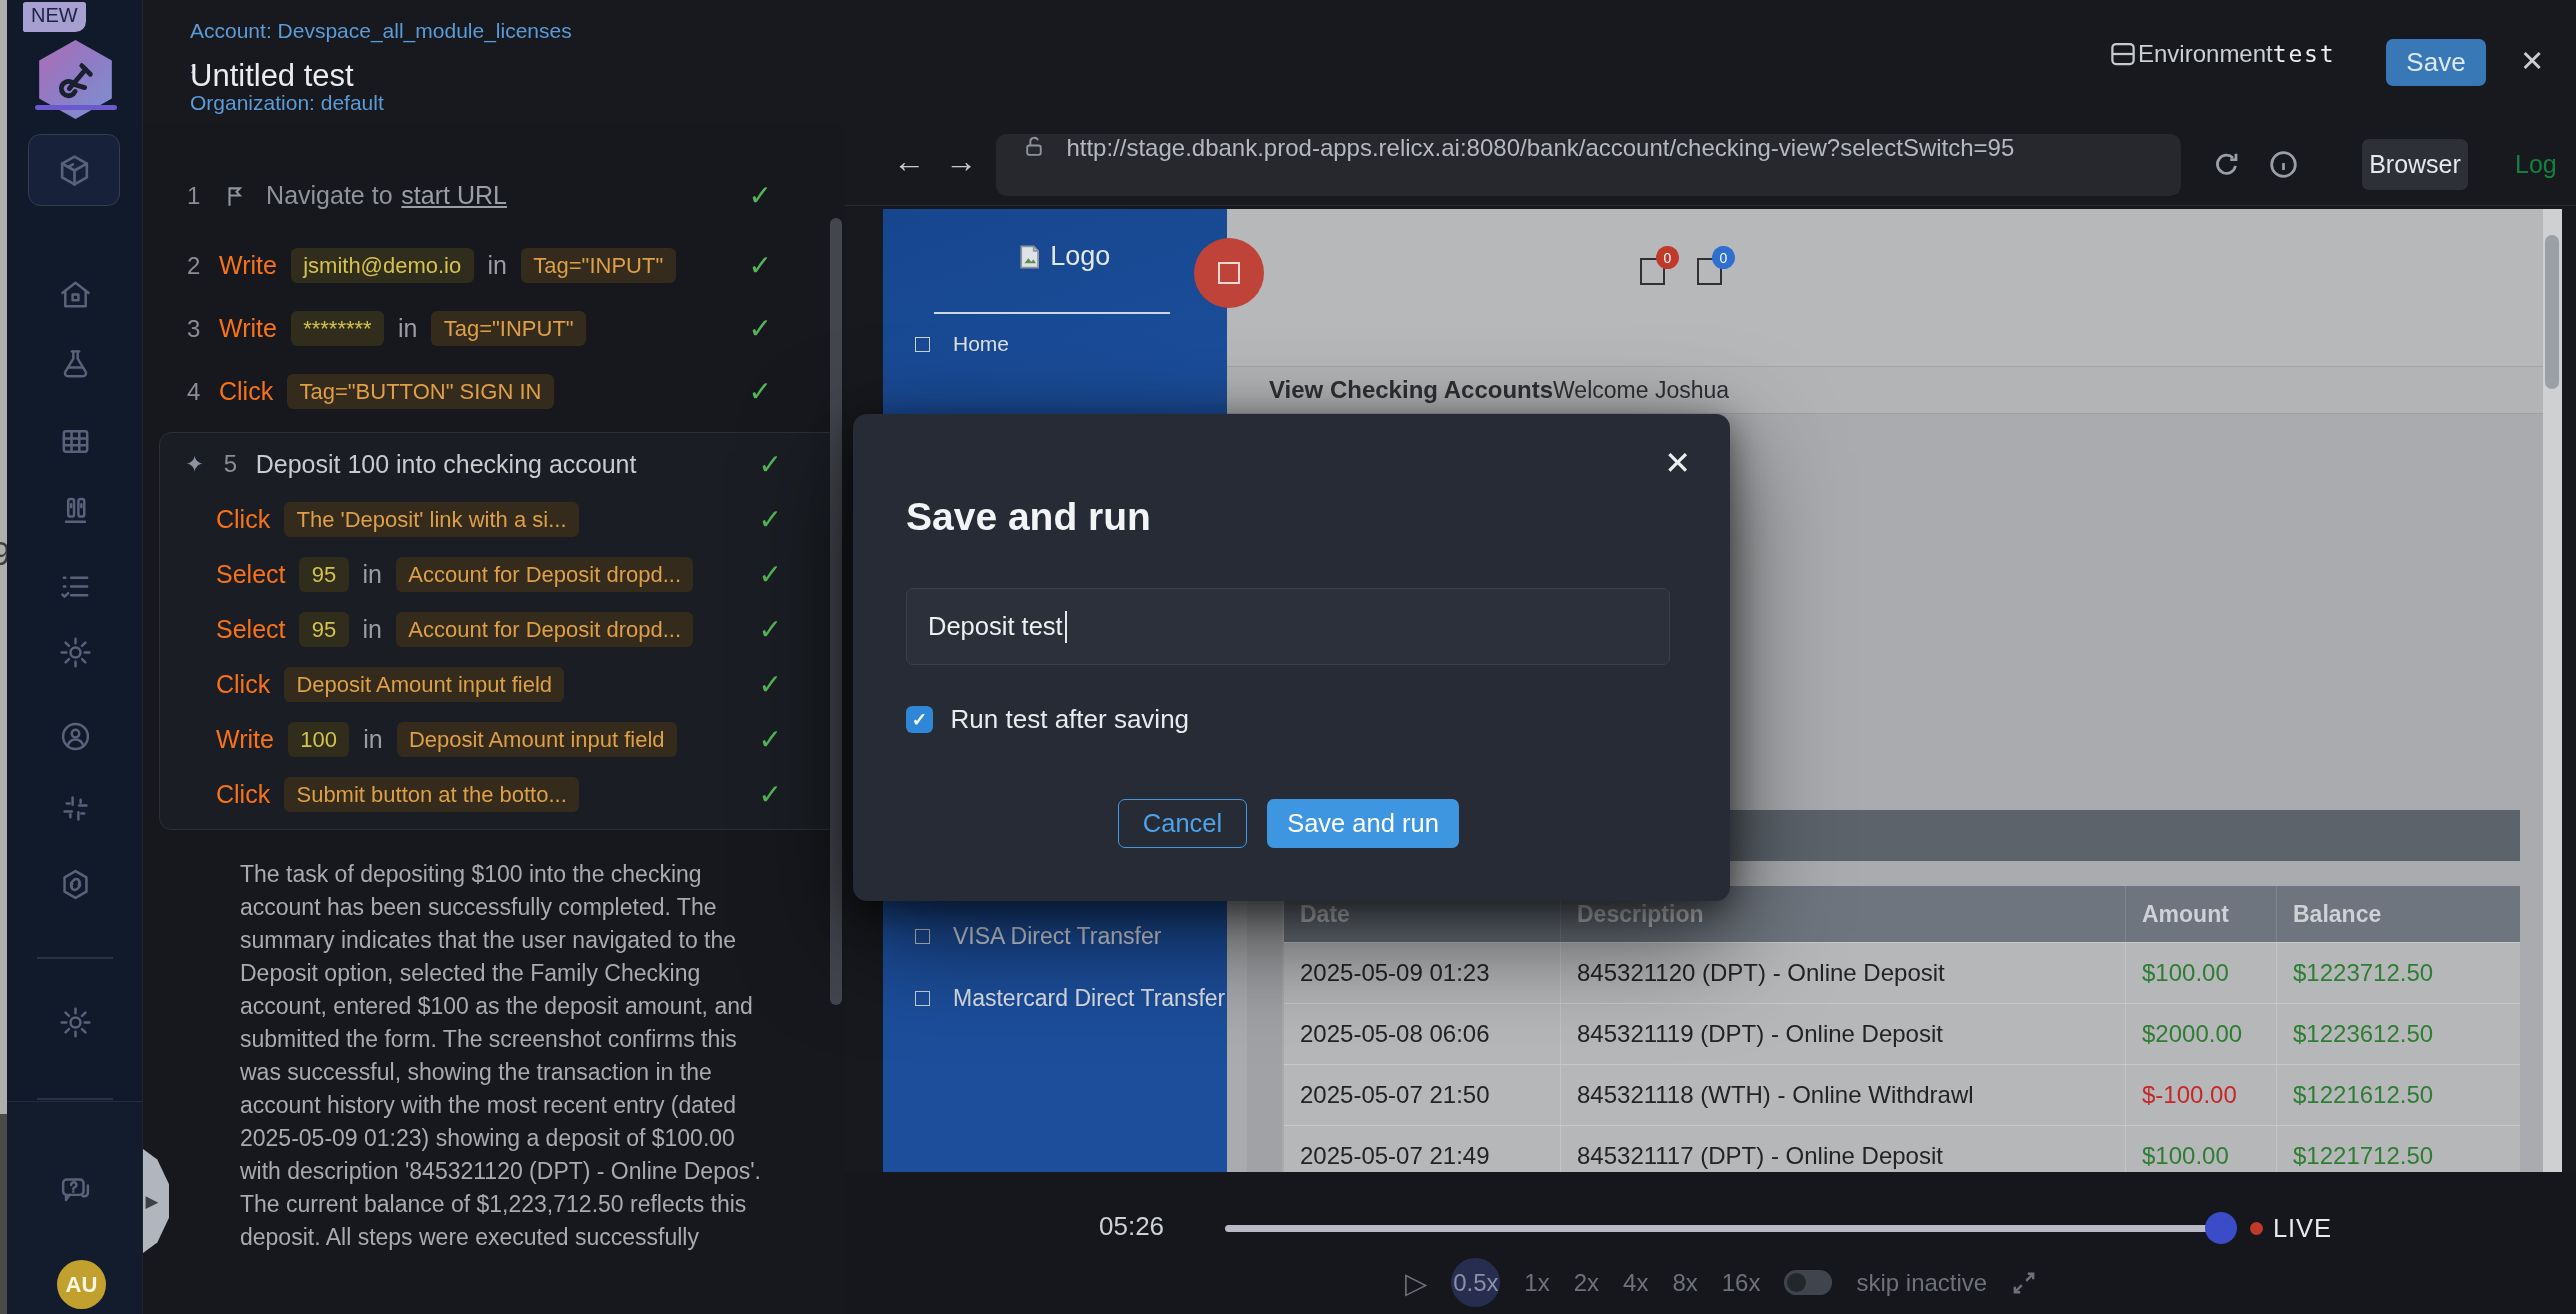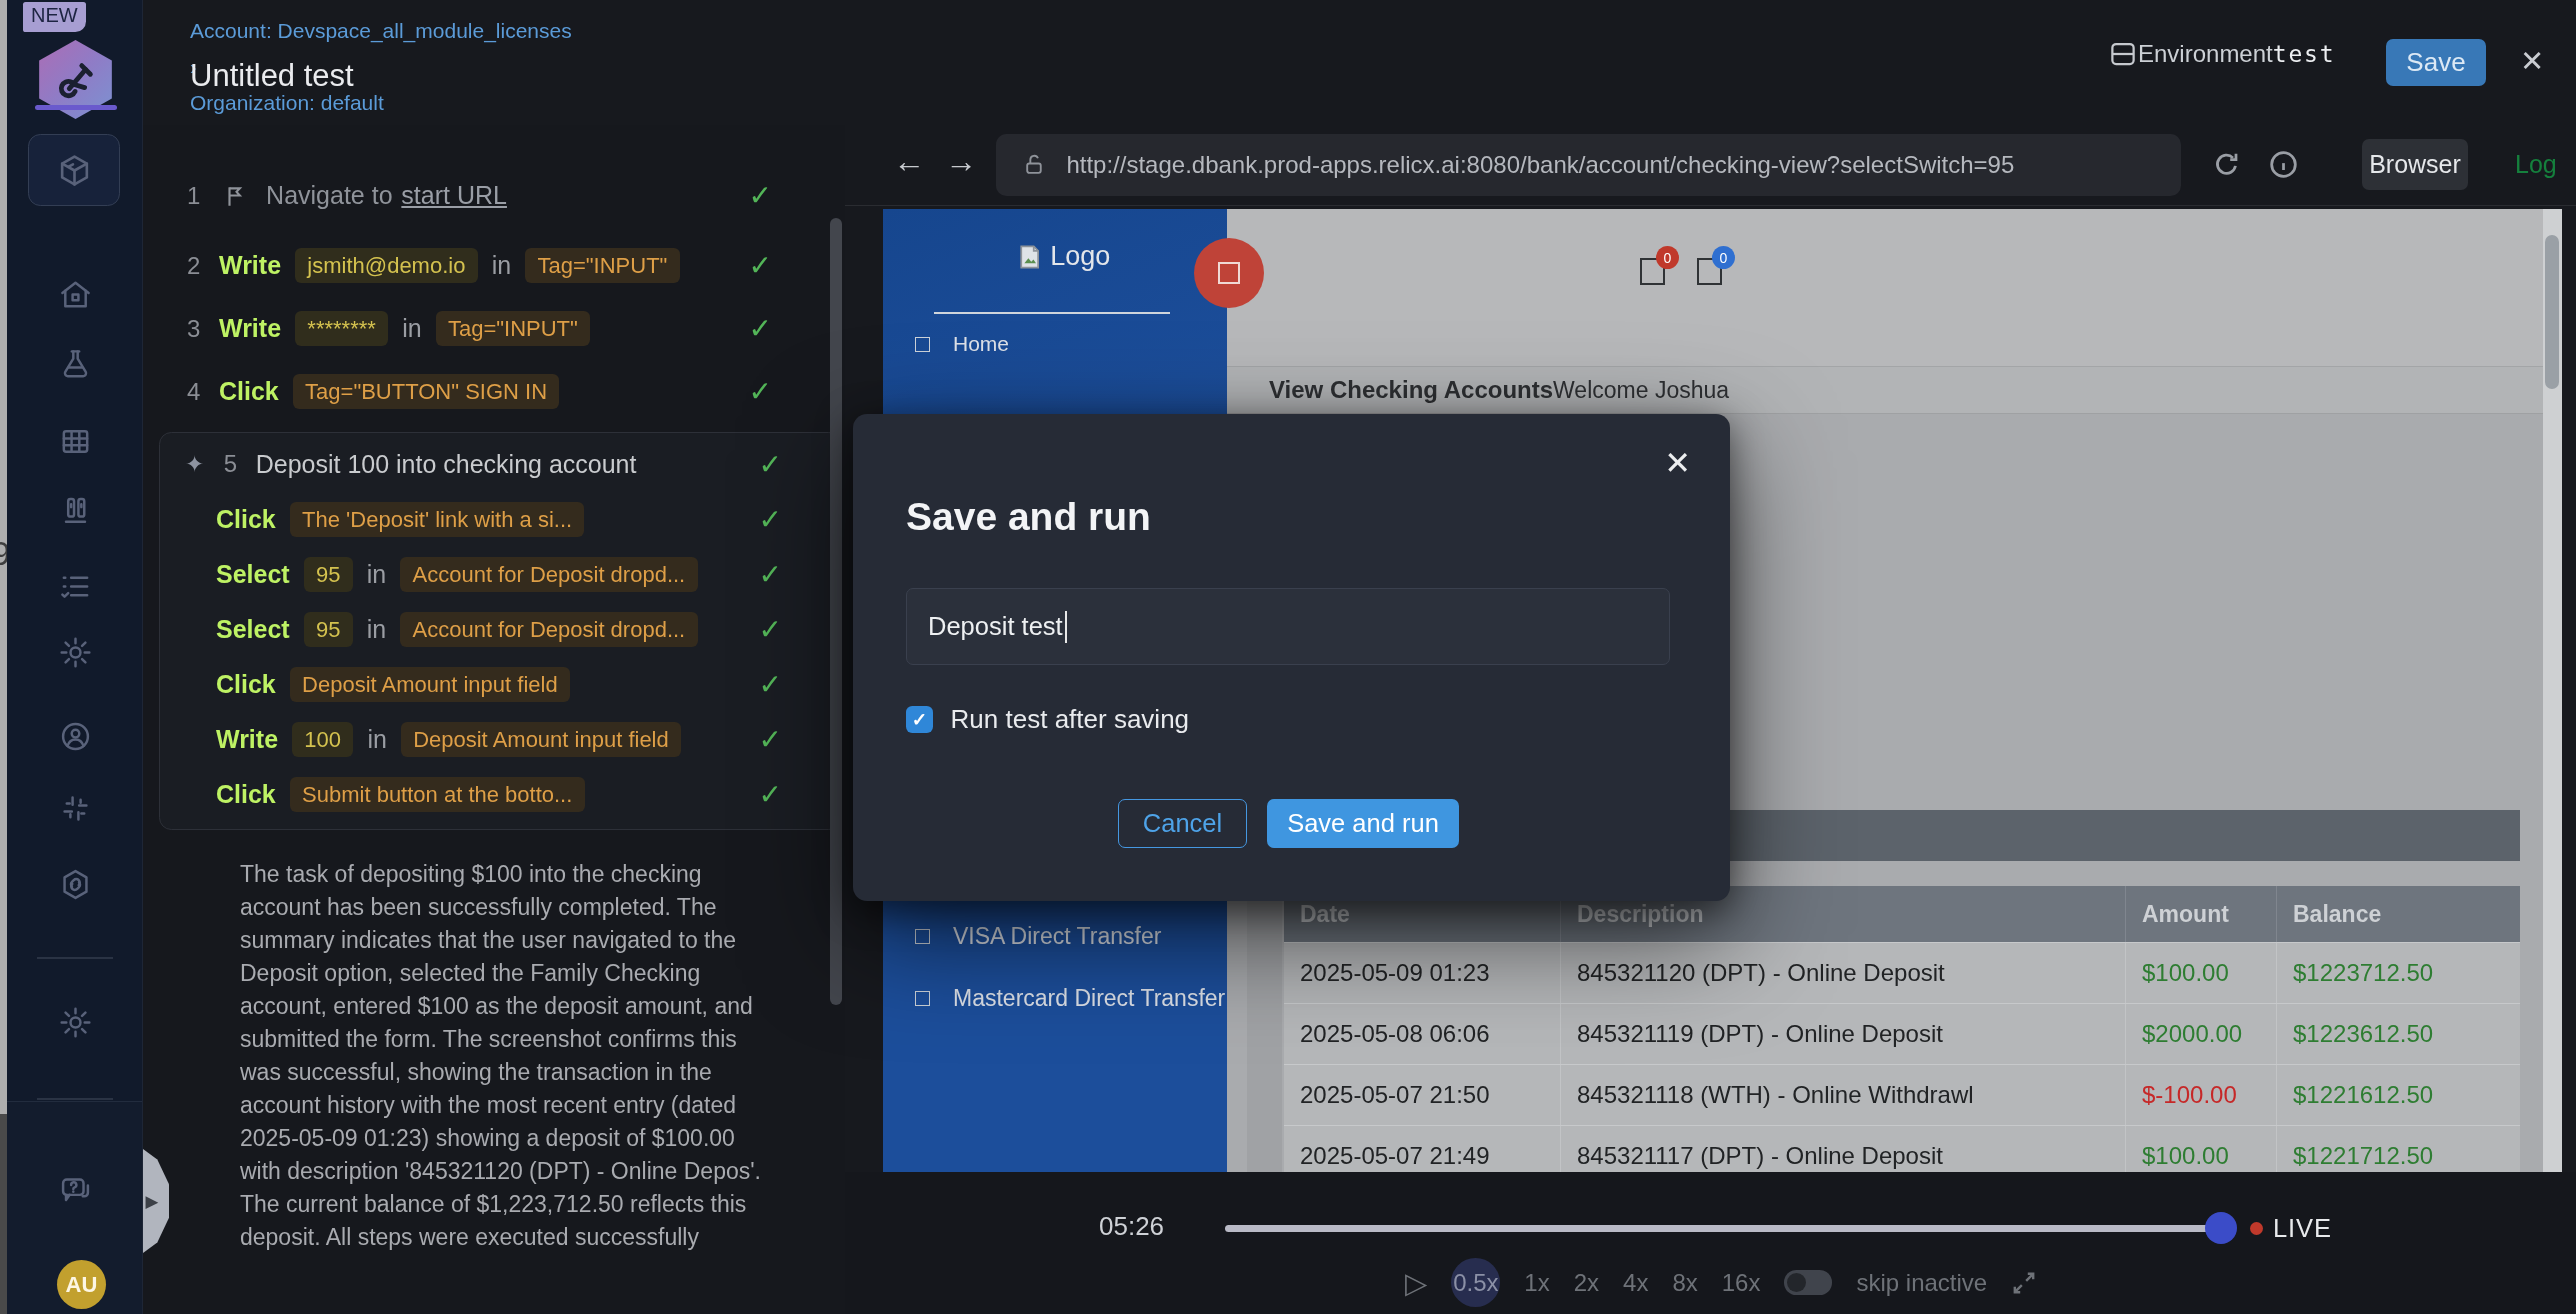--- a/index.html
+++ b/index.html
@@ -49,21 +49,21 @@
   #header-close{position:absolute;left:2377px;top:44px;font-size:29px;color:#c9ccd1;}
 
   
   #steps-panel{left:143px;top:125px;width:703px;height:1189px;background:#16181d;border-right:0.9px solid #26282e;overflow:hidden;}
   #steps-tabs{height:76px;border-bottom:0.9px solid #26282e;display:flex;align-items:center;padding-left:37px;gap:51px;}
   .tab{font-size:25.5px;}
   .tab.active{color:#eceef0;font-weight:600;}
   .tab:not(.active){color:#8d9097;}
   .step-row{display:flex;align-items:center;height:63px;padding-left:44px;padding-right:74px;font-size:25px;color:#e8eaed;}
   .step-num{color:#8b8e95;width:32px;flex:none;font-size:24px;}
-  .action{color:#bef264;margin-right:14px;font-weight:700;}
+  .action{color:#f97316;margin-right:14px;font-weight:400;}
   .conn{color:#9a9da3;margin:0 14px 0 0;}
   .badge-y{background:#302d1c;color:#d4c24f;border-radius:6.2px;padding:4.4px 12.3px;font-size:22px;margin-right:14px;white-space:nowrap;}
   .badge-o{background:#342b1d;color:#de9f47;border-radius:6.2px;padding:4.4px 12.3px;font-size:22px;white-space:nowrap;}
   .check{margin-left:auto;color:#53b558;font-size:28px;}
   .flag-icon{margin:0 17.6px 0 3.5px;display:inline-flex;}
   .flag-icon svg{stroke:#8f939a;fill:none;stroke-width:2;width:26px;height:26px;}
   .nav-text{color:#8f939a;}
   .nav-link{color:#9a9ea6;text-decoration:underline;margin-left:8.8px;}
   #step-group{margin:8.8px 0 0 16px;width:680px;border:1.8px solid #2d3038;border-radius:12.3px;background:#1a1d23;padding:3.5px 0 7px;}
   #step-group .step-row{height:55px;padding-left:56px;padding-right:58px;}
@@ -71,21 +71,21 @@
   .sparkle{color:#8d93a0;font-size:23px;margin-right:19.4px;}
   .group-title{color:#c9cbce;}
   #summary-text{margin:28px 0 0 97px;width:521px;font-size:23px;line-height:33px;color:#a9abb0;}
   #steps-scrollbar{position:absolute;right:4.4px;top:93px;width:11.4px;height:787px;background:#43464d;border-radius:6.2px;}
 
   
   #right-pane{left:845px;top:125px;width:1731px;height:1189px;background:#17191e;}
   #browser-toolbar{position:absolute;left:0;top:0;width:1731px;height:80px;border-bottom:0.9px solid #2a2c31;}
   .nav-arrow{position:absolute;top:17.6px;font-size:32px;color:#c6c9ce;}
   #url-bar{position:absolute;left:151px;top:8.8px;width:1185px;height:62px;background:#26282e;border-radius:10.6px;
-    display:flex;align-items:center;padding:0 26px;gap:19.4px;box-sizing:border-box;}
+    display:flex;align-items:flex-start;padding:0 26px;gap:19.4px;box-sizing:border-box;}
   #url-bar svg{stroke:#8f939a;fill:none;stroke-width:1.8;width:25px;height:25px;flex:none;}
   #url-text{font-size:24px;color:#b5b8be;white-space:nowrap;overflow:hidden;flex:1;}
   .tb-icon{position:absolute;top:23px;}
   .tb-icon svg{stroke:#9a9ea5;fill:none;stroke-width:2;width:33px;height:33px;}
   #browser-tab{position:absolute;left:1517px;top:14px;width:106px;height:51px;background:#2d3036;border-radius:7px;
     color:#e6e8eb;font-size:25px;display:flex;align-items:center;justify-content:center;}
   #log-tab{position:absolute;left:1670px;top:25px;color:#15803d;font-size:25px;}
 
   
   #viewport{position:absolute;left:38px;top:84px;width:1679px;height:963px;background:#a9abae;overflow:hidden;}

